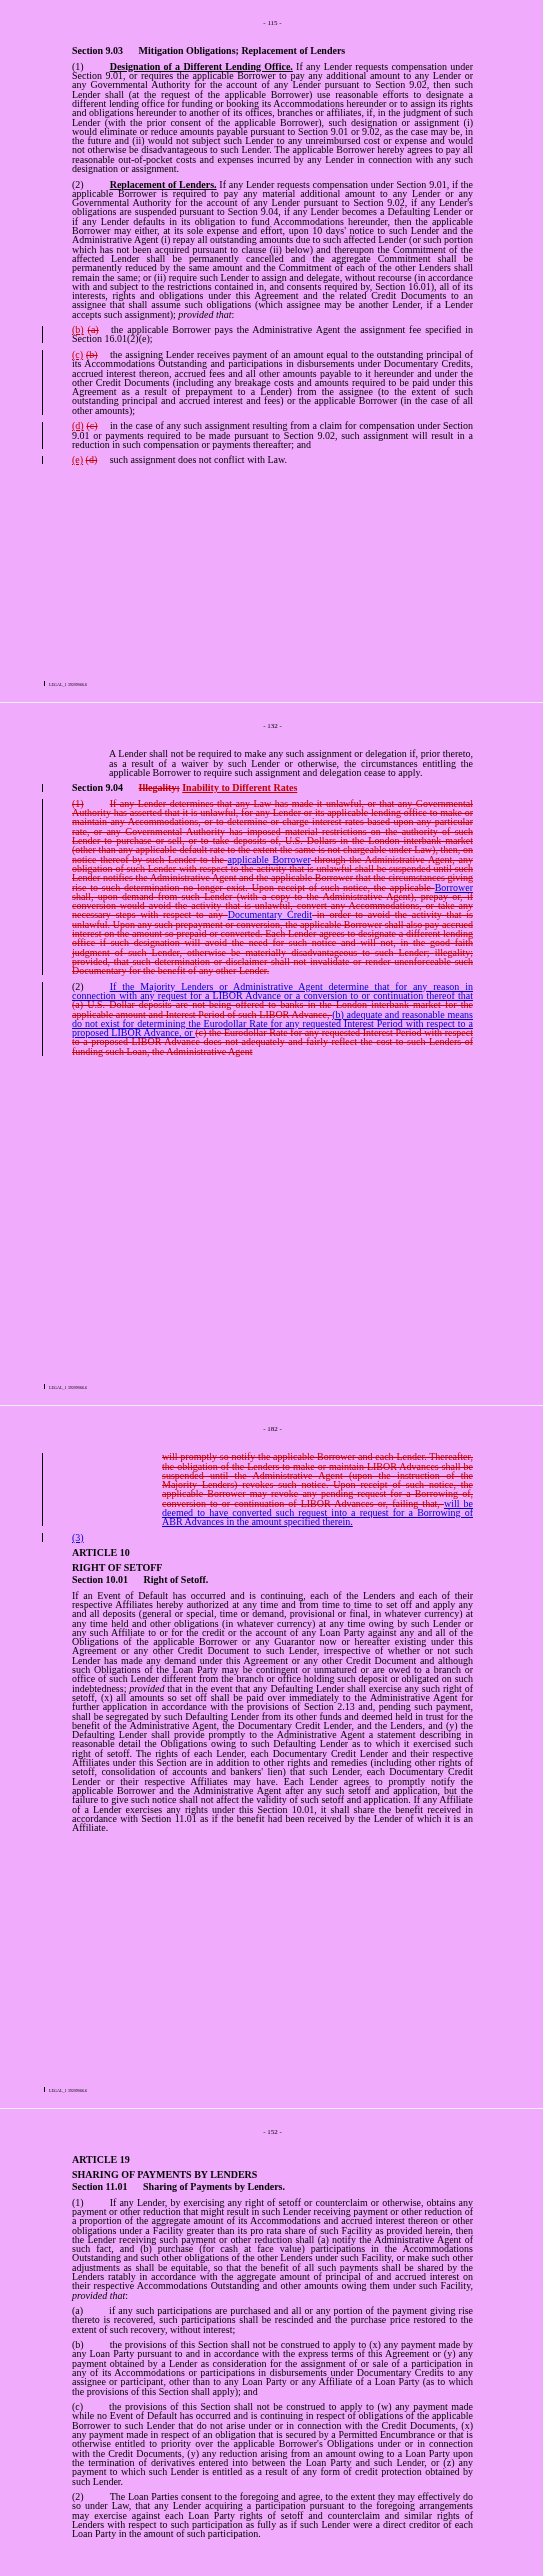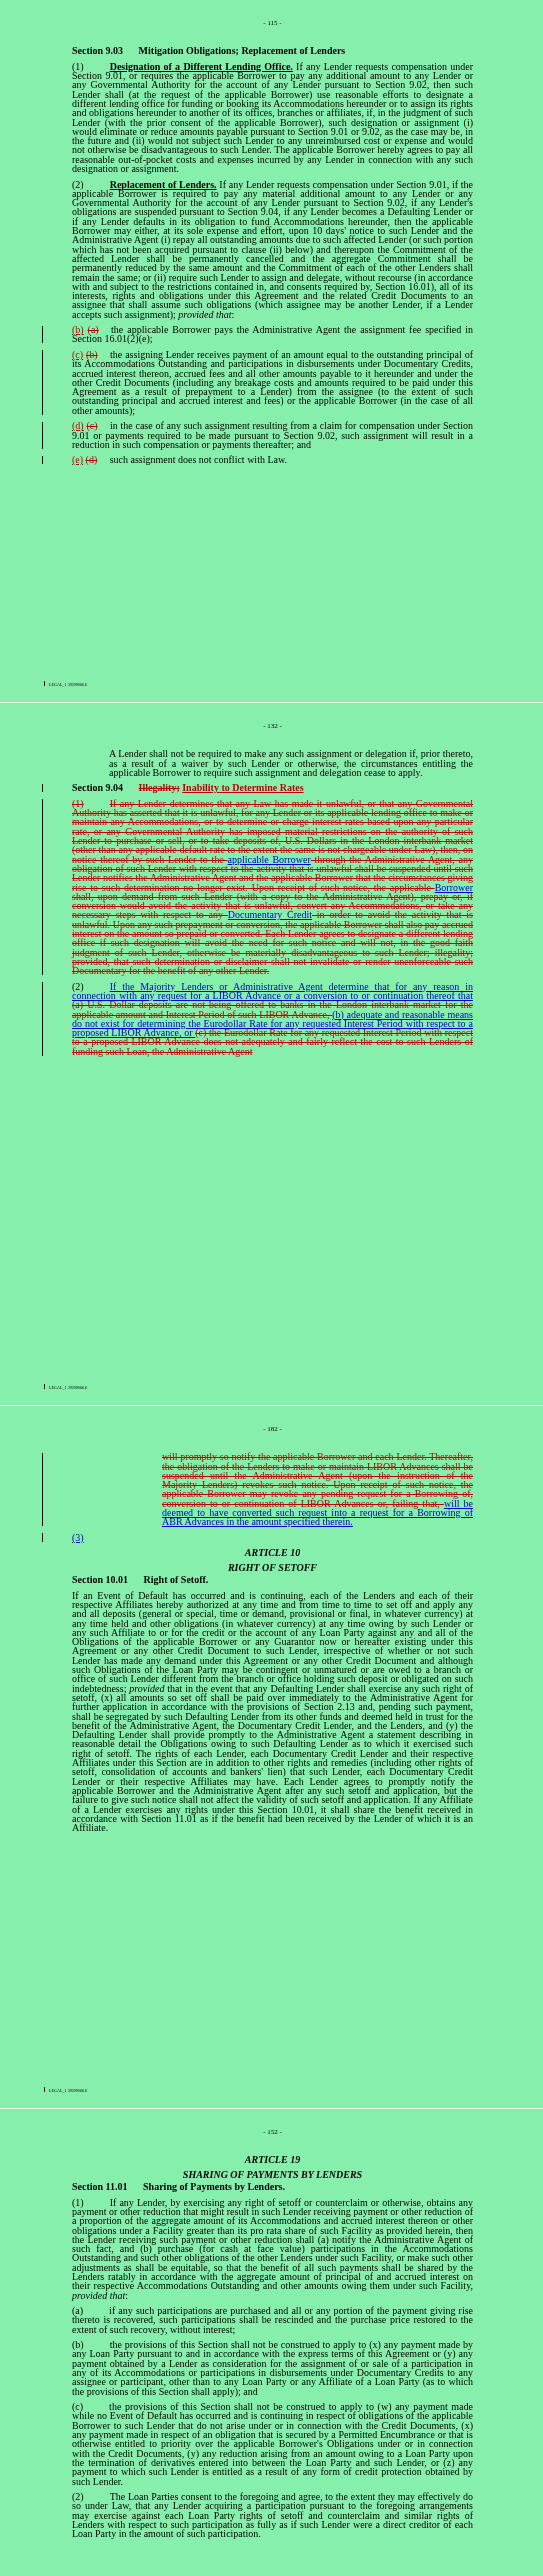--- a/index.html
+++ b/index.html
@@ -1,26 +1,26 @@
 <!DOCTYPE html>
 <html style="font-size:8.2px"><head>
 <meta charset="utf-8">
 <style>
   * { margin:0; padding:0; box-sizing:border-box; }
   html,body { background:#ffffff; }
   body { width:544px; font-family:"Liberation Serif", serif; color:#000; }
   .doc { width:544px; }
   .page {
-    position:relative; width:544px; height:703px; background:#86efac;
+    position:relative; width:544px; height:703px; background:#f0abfc;
     padding:18.5px 71px 0 72px; border-bottom:0.5px solid #f1f1f1; overflow:hidden;
   }
   .pagenum { text-align:center; font-size:7px; line-height:9.3px; margin-bottom:18.5px; }
   .block { position:relative; font-size:10px; line-height:9.3px; text-align:justify; margin-bottom:6.2px; }
   .heading { text-align:left; }
-  .center { text-align:center; font-weight:bold; margin-bottom:3.1px; margin-top:5.2px;font-style:italic; }
+  .center { font-weight:bold; margin-bottom:3.1px; margin-top:5.2px; }
   .tab { display:inline-block; }
   .bd { font-weight:bold; }
   .it { font-style:italic; }
   .und { text-decoration: underline; margin-top: 26px; }
   .str { text-decoration: line-through; }
   .c-red { color:#c00000;text-align:right; }
   .c-blue { color:#0000cc; }
   .bar::before {
     content:""; position:absolute; left:-30px; top:0.5px; bottom:0.5px;
     border-left:1px solid #000;
@@ -43,21 +43,21 @@
       <div class="block para"><span>(2)</span><span class="tab" style="width: 26px;"></span><span class="bd und">Replacement of Lenders.</span><span> If any Lender requests compensation under Section 9.01, if the applicable Borrower is required to pay any material additional amount to any Lender or any Governmental Authority for the account of any Lender pursuant to Section 9.02, if any Lender's obligations are suspended pursuant to Section 9.04, if any Lender becomes a Defaulting Lender or if any Lender defaults in its obligation to fund Accommodations hereunder, then the applicable Borrower may either, at its sole expense and effort, upon 10 days' notice to such Lender and the Administrative Agent (i) repay all outstanding amounts due to such affected Lender (or such portion which has not been acquired pursuant to clause (ii) below) and thereupon the Commitment of the affected Lender shall be permanently cancelled and the aggregate Commitment shall be permanently reduced by the same amount and the Commitment of each of the other Lenders shall remain the same; or (ii) require such Lender to assign and delegate, without recourse (in accordance with and subject to the restrictions contained in, and consents required by, Section 16.01), all of its interests, rights and obligations under this Agreement and the related Credit Documents to an assignee that shall assume such obligations (which assignee may be another Lender, if a Lender accepts such assignment); </span><span class="it">provided that</span><span>:</span></div>
       <div class="block para bar"><span class="und c-red">(b)</span><span> </span><span class="str c-red">(a)</span><span class="tab" style="width: 12.4px;"></span><span>the applicable Borrower pays the Administrative Agent the assignment fee specified in Section 16.01(2)(e);</span></div>
       <div class="block para bar"><span class="und c-red">(c)</span><span> </span><span class="str c-red">(b)</span><span class="tab" style="width: 12.4px;"></span><span>the assigning Lender receives payment of an amount equal to the outstanding principal of its Accommodations Outstanding and participations in disbursements under Documentary Credits, accrued interest thereon, accrued fees and all other amounts payable to it hereunder and under the other Credit Documents (including any breakage costs and amounts required to be paid under this Agreement as a result of prepayment to a Lender) from the assignee (to the extent of such outstanding principal and accrued interest and fees) or the applicable Borrower (in the case of all other amounts);</span></div>
       <div class="block para bar"><span class="und c-red">(d)</span><span> </span><span class="str c-red">(c)</span><span class="tab" style="width: 12.4px;"></span><span>in the case of any such assignment resulting from a claim for compensation under Section 9.01 or payments required to be made pursuant to Section 9.02, such assignment will result in a reduction in such compensation or payments thereafter; and</span></div>
       <div class="block para bar"><span class="und c-red">(e)</span><span> </span><span class="str c-red">(d)</span><span class="tab" style="width: 12.4px;"></span><span>such assignment does not conflict with Law.</span></div>
       <div class="footer"><span class="fbar"></span><span>LEGAL_1 39209066.6</span></div>
     </div>
     <div class="page">
       <div class="pagenum">- 132 -</div>
       <div class="block para" style="padding-left: 37px;"><span>A Lender shall not be required to make any such assignment or delegation if, prior thereto, as a result of a waiver by such Lender or otherwise, the circumstances entitling the applicable Borrower to require such assignment and delegation cease to apply.</span></div>
-      <div class="block heading bar"><span class="bd">Section 9.04</span><span class="tab" style="width: 15.5px;"></span><span class="bd str c-red">Illegality;</span><span> </span><span class="bd und c-red">Inability to Determine Rates</span></div>
+      <div class="block heading bar"><span class="bd">Section 9.04</span><span class="tab" style="width: 15.5px;"></span><span class="bd str c-red">Illegality;</span><span> </span><span class="bd und c-red">Inability to Different Rates</span></div>
       <div class="block para bar"><span class="str c-red">(1)</span><span class="tab" style="width: 26px;"></span><span class="str c-red">If any Lender determines that any Law has made it unlawful, or that any Governmental Authority has asserted that it is unlawful, for any Lender or its applicable lending office to make or maintain any Accommodations, or to determine or charge interest rates based upon any particular rate, or any Governmental Authority has imposed material restrictions on the authority of such Lender to purchase or sell, or to take deposits of, U.S. Dollars in the London interbank market (other than any applicable default rate to the extent the same is not chargeable under Law), then, on notice thereof by such Lender to the </span><span class="und c-blue">applicable Borrower</span><span class="str c-red"> through the Administrative Agent, any obligation of such Lender with respect to the activity that is unlawful shall be suspended until such Lender notifies the Administrative Agent and the applicable Borrower that the circumstances giving rise to such determination no longer exist. Upon receipt of such notice, the applicable </span><span class="und c-blue">Borrower</span><span class="str c-red"> shall, upon demand from such Lender (with a copy to the Administrative Agent), prepay or, if conversion would avoid the activity that is unlawful, convert any Accommodations, or take any necessary steps with respect to any </span><span class="und c-blue">Documentary Credit</span><span class="str c-red"> in order to avoid the activity that is unlawful. Upon any such prepayment or conversion, the applicable Borrower shall also pay accrued interest on the amount so prepaid or converted. Each Lender agrees to designate a different lending office if such designation will avoid the need for such notice and will not, in the good faith judgment of such Lender, otherwise be materially disadvantageous to such Lender; </span><span class="str c-red">illegality; provided, that such determination or disclaimer shall not invalidate or render unenforceable such Documentary for the benefit of any other Lender.</span></div>
       <div class="block para bar"><span>(2)</span><span class="tab" style="width: 26px;"></span><span class="und c-blue">If the Majority Lenders or Administrative Agent determine that for any reason in connection with any request for a LIBOR Advance or a conversion to or continuation thereof that </span><span class="str c-red">(a) U.S. Dollar deposits are not being offered to banks in the London interbank market for the applicable amount and Interest Period of such LIBOR Advance, </span><span class="und c-blue">(b) adequate and reasonable means do not exist for determining the Eurodollar Rate for any requested Interest Period with respect to a proposed LIBOR Advance, or </span><span class="str c-red">(c) the Eurodollar Rate for any requested Interest Period with respect to a proposed LIBOR Advance does not adequately and fairly reflect the cost to such Lenders of funding such Loan, the Administrative Agent</span></div>
       <div class="footer"><span class="fbar"></span><span>LEGAL_1 39209066.6</span></div>
     </div>
     <div class="page">
       <div class="pagenum">- 182 -</div>
       <div class="block para bar" style="padding-left: 90px;"><span class="str c-red">will promptly so notify the applicable Borrower and each Lender. Thereafter, the obligation of the Lenders to make or maintain LIBOR Advances shall be suspended until the Administrative Agent (upon the instruction of the Majority Lenders) revokes such notice. Upon receipt of such notice, the applicable Borrower may revoke any pending request for a Borrowing of, conversion to or continuation of LIBOR Advances or, failing that, </span><span class="und c-blue">will be deemed to have converted such request into a request for a Borrowing of ABR Advances in the amount specified therein.</span></div>
       <div class="block para bar"><span class="und c-blue">(3)</span></div>
       <div class="block center"><span class="bd">ARTICLE 10</span></div>
       <div class="block center"><span class="bd">RIGHT OF SETOFF</span></div>

